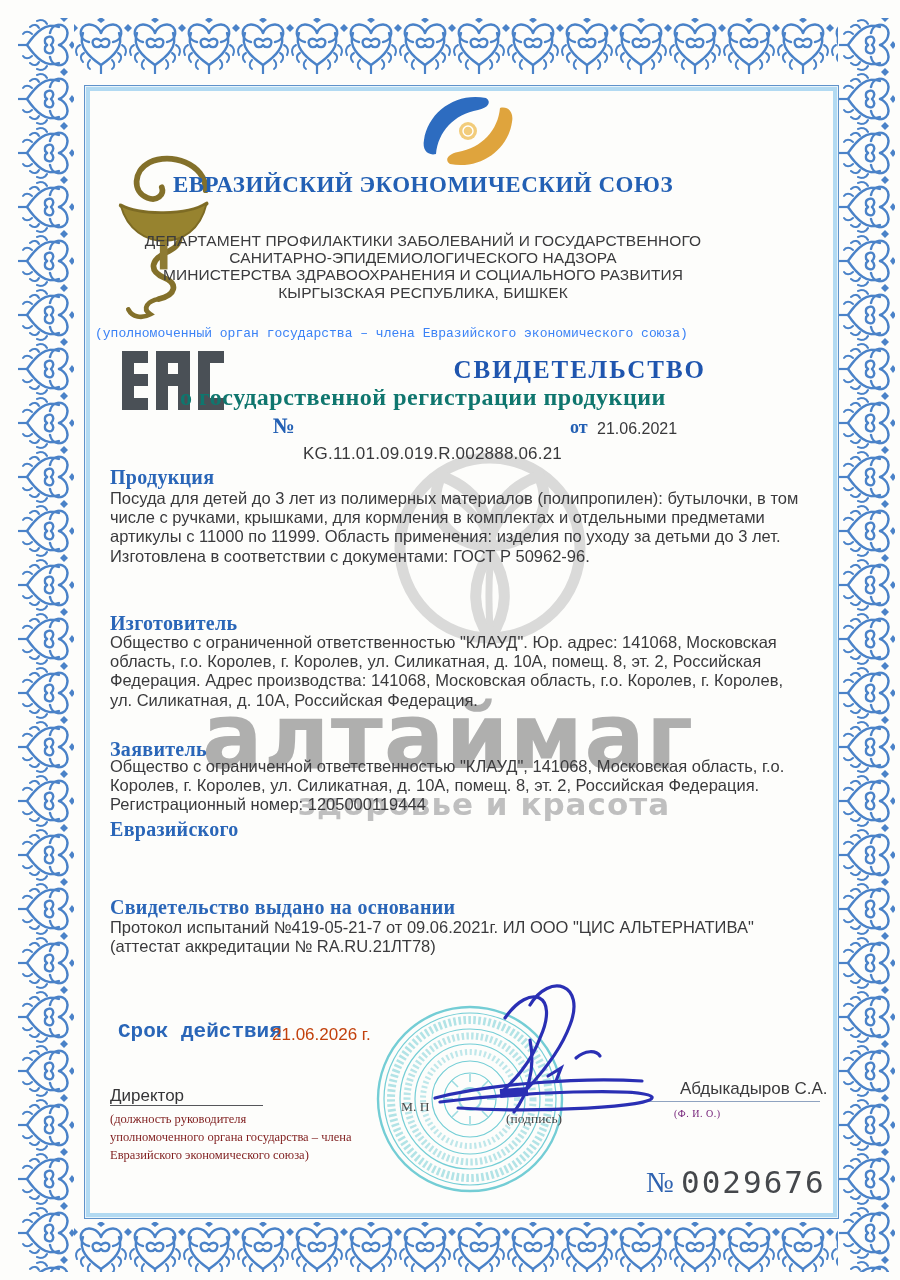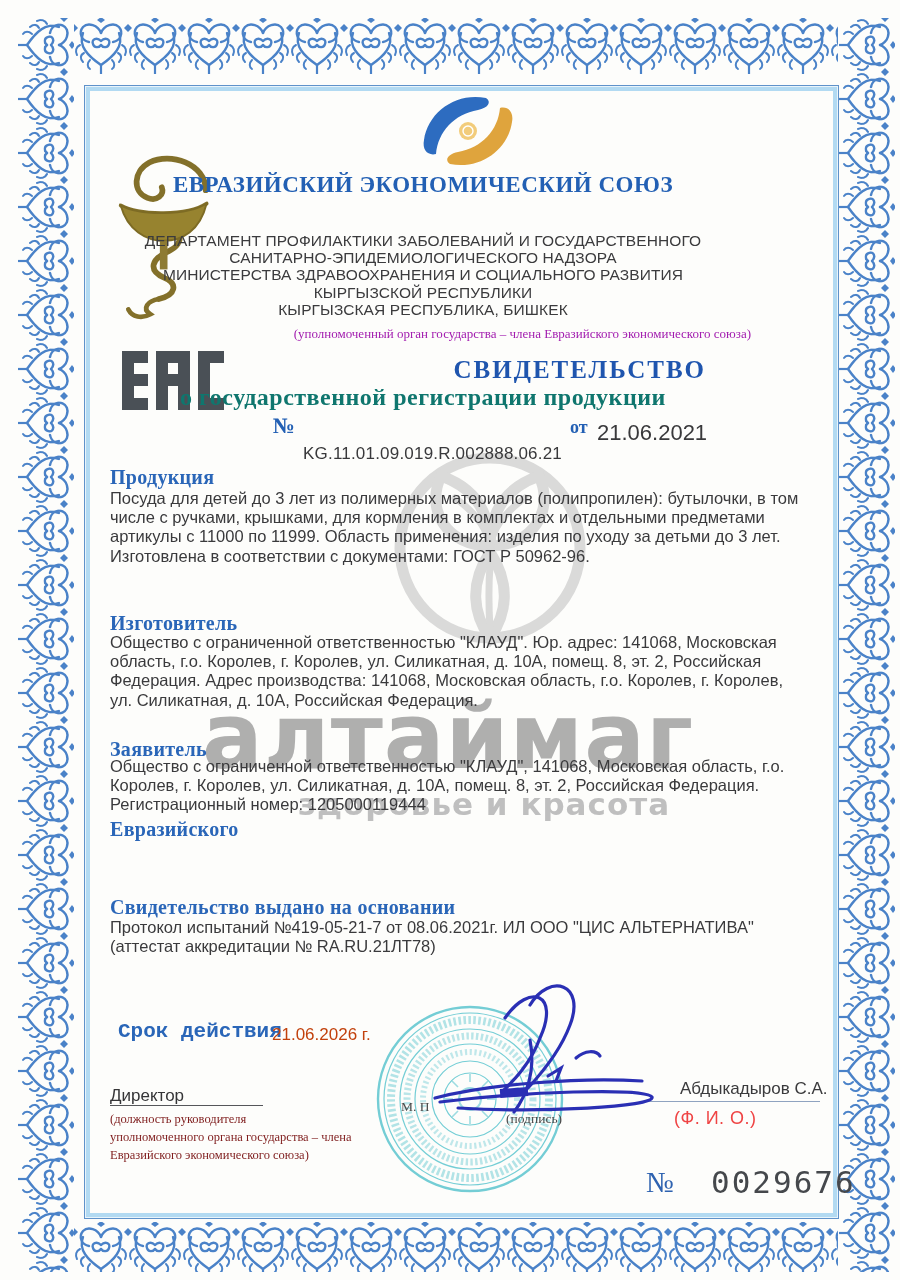--- a/index.html
+++ b/index.html
@@ -32,39 +32,39 @@
   .union-title{
     position:absolute;left:140px;top:172px;width:566px;text-align:center;
     font-family:"Liberation Serif",serif;font-weight:bold;font-size:23px;
     color:#2360b4;letter-spacing:.5px;white-space:nowrap;
   }
   .dept{
     position:absolute;left:95px;top:232px;width:656px;text-align:center;
     font-size:15.5px;line-height:17.2px;color:#3b3b3d;letter-spacing:.1px;
   }
   .authority-note{
-    position:absolute;left:95px;top:326px;width:656px;text-align:right;
-    font-family:Liberation Serif, serif;font-size:13px;color:#a21caf;
+    position:absolute;left:95px;top:326px;width:656px;text-align:left;
+    font-family:Liberation Mono, monospace;font-size:13px;color:#3b82f6;
   }
   .cert-title{
     position:absolute;left:140px;top:356px;width:566px;text-align:right;
     font-family:"Liberation Serif",serif;font-weight:bold;font-size:25px;
     color:#1f55ae;letter-spacing:2px;
   }
   .cert-subtitle{
     position:absolute;left:140px;top:384px;width:566px;text-align:center;
     font-family:"Liberation Serif",serif;font-weight:bold;font-size:24px;
     color:#0f766e;letter-spacing:.5px;white-space:nowrap;
   }
   .num-symbol{position:absolute;left:273px;top:413px;font-family:"Liberation Serif",serif;
     font-weight:bold;font-size:22px;color:#2360b4;}
   .cert-number{position:absolute;left:303px;top:420px;font-size:17px;color:#39393b;letter-spacing:.2px;margin-top:24px;}
   .date-label{position:absolute;left:570px;top:417px;font-family:"Liberation Serif",serif;
     font-weight:bold;font-size:18px;color:#2360b4;}
-  .cert-date{position:absolute;left:597px;top:420px;font-size:22px;color:#39393b;}
+  .cert-date{position:absolute;left:597px;top:420px;font-size:16px;color:#39393b;}
   
   .sec-h{
     position:absolute;left:110px;font-family:"Liberation Serif",serif;font-weight:bold;
     font-size:20px;color:#2a66b8;letter-spacing:.3px;white-space:nowrap;
   }
   .sec-b{
     position:absolute;left:110px;width:695px;font-size:16.5px;line-height:19.2px;color:#3a3a3c;
   }
   .validity-h{position:absolute;left:118px;top:1020px;font-family:Liberation Mono, monospace;
     font-weight:bold;font-size:21px;color:#2a66b8;white-space:nowrap;}
@@ -73,26 +73,26 @@
   .director{position:absolute;left:110px;top:1086px;font-size:17px;color:#353537;}
   .director-line{position:absolute;left:110px;top:1105px;width:153px;border-top:1.5px solid #55565a;}
   .pos-note{position:absolute;left:110px;font-family:"Liberation Serif",serif;
     font-size:12.5px;color:#7f1d1d;white-space:nowrap;}
   .mp-label{position:absolute;left:401px;top:1099px;font-family:"Liberation Serif",serif;
     font-size:13.5px;color:#4a4a4a;}
   .podpis{position:absolute;left:506px;top:1111px;font-family:"Liberation Serif",serif;
     font-size:13.5px;color:#4a4a4a;}
   .signer{position:absolute;left:680px;top:1079px;font-size:17px;color:#3a3a3c;white-space:nowrap;}
   .signer-line{position:absolute;left:648px;top:1101px;width:172px;border-top:1px solid #8fa3c0;}
-  .fio{position:absolute;left:674px;top:1108px;font-family:Liberation Sans, sans-serif;
-    font-size:18px;color:#ef4444;letter-spacing:.5px;}
+  .fio{position:absolute;left:674px;top:1108px;font-family:Liberation Serif, serif;
+    font-size:10px;color:#701a75;letter-spacing:.5px;}
   .docnum-symbol{position:absolute;left:646px;top:1166px;font-family:"Liberation Serif",serif;
     font-size:29px;color:#2e62b0;}
   .docnum-value{position:absolute;left:681px;top:1164px;font-family:"DejaVu Sans Mono",monospace;
-    font-size:31px;color:#45484c;letter-spacing:2px;margin-left:30px;}
+    font-size:31px;color:#45484c;letter-spacing:2px;}
 </style>
 </head>
 <body>
 
 <div class="page">
 
   <svg width="0" height="0" style="position:absolute" aria-hidden="true">
     <defs>
       <g id="ornTile">
         <g fill="none" stroke="#4a82c8" stroke-width="2.4" stroke-linecap="round">
@@ -168,21 +168,20 @@
     </g>
     <path d="M6 58 C26 69 76 69 96 56 C89 85 70 95 51 95 C33 95 13 84 6 58 Z" fill="#97832f" stroke="#7d6b24" stroke-width="2"></path>
     <rect x="47" y="95" width="8" height="30" fill="#8e7b33"></rect>
   </svg>
 
   <div class="union-title">ЕВРАЗИЙСКИЙ ЭКОНОМИЧЕСКИЙ СОЮЗ</div>
   <div class="dept">
     <div>ДЕПАРТАМЕНТ ПРОФИЛАКТИКИ ЗАБОЛЕВАНИЙ И ГОСУДАРСТВЕННОГО</div>
     <div>САНИТАРНО-ЭПИДЕМИОЛОГИЧЕСКОГО НАДЗОРА</div>
     <div>МИНИСТЕРСТВА ЗДРАВООХРАНЕНИЯ И СОЦИАЛЬНОГО РАЗВИТИЯ</div>
-    <div>КЫРГЫЗСКОЙ РЕСПУБЛИКИ</div>
     <div>КЫРГЫЗСКАЯ РЕСПУБЛИКА, БИШКЕК</div>
   </div>
   <div class="authority-note">(уполномоченный орган государства – члена Евразийского экономического союза)</div>
 
   <svg class="abs" style="left:122px;top:351px" width="102" height="59" viewBox="0 0 102 59">
     <g fill="#4a5056">
       <rect x="0" y="0" width="12" height="59"></rect>
       <rect x="0" y="0" width="26" height="12"></rect>
       <rect x="0" y="23" width="26" height="12"></rect>
       <rect x="0" y="47" width="26" height="12"></rect>
@@ -208,21 +207,21 @@
 
   <div class="sec-h" style="top:612px">Изготовитель</div>
   <div class="sec-b" style="top:633px">Общество с ограниченной ответственностью "КЛАУД". Юр. адрес: 141068, Московская область, г.о. Королев, г. Королев, ул. Силикатная, д. 10А, помещ. 8, эт. 2, Российская Федерация. Адрес производства: 141068, Московская область, г.о. Королев, г. Королев, ул. Силикатная, д. 10А, Российская Федерация.</div>
 
   <div class="sec-h" style="top:738px">Заявитель</div>
   <div class="sec-b" style="top:757px">Общество с ограниченной ответственностью "КЛАУД", 141068, Московская область, г.о. Королев, г. Королев, ул. Силикатная, д. 10А, помещ. 8, эт. 2, Российская Федерация. Регистрационный номер: 1205000119444</div>
 
   <div class="sec-h" style="top:818px">Евразийского</div>
 
   <div class="sec-h" style="top:896px">Свидетельство выдано на основании</div>
-  <div class="sec-b" style="top:918px">Протокол испытаний №419-05-21-7 от 08.06.2021г. ИЛ ООО "ЦИС АЛЬТЕРНАТИВА" (аттестат аккредитации № RA.RU.21ЛТ78)</div>
+  <div class="sec-b" style="top:918px">Протокол испытаний №419-05-21-7 от 09.06.2021г. ИЛ ООО "ЦИС АЛЬТЕРНАТИВА" (аттестат аккредитации № RA.RU.21ЛТ78)</div>
 
   <div class="validity-h">Срок действия</div>
   <div class="validity-v">21.06.2026 г.</div>
 
   <svg class="abs" style="left:375px;top:1004px" width="190" height="190" viewBox="0 0 190 190">
     <g fill="none" stroke="#52c2cc" opacity=".8">
       <circle cx="95" cy="95" r="92" stroke-width="2.4"></circle>
       <circle cx="95" cy="95" r="86" stroke-width="1.2"></circle>
       <circle cx="95" cy="95" r="79" stroke-width="8" stroke-dasharray="2.6 2.4" opacity=".55"></circle>
       <circle cx="95" cy="95" r="70" stroke-width="1.2"></circle>

